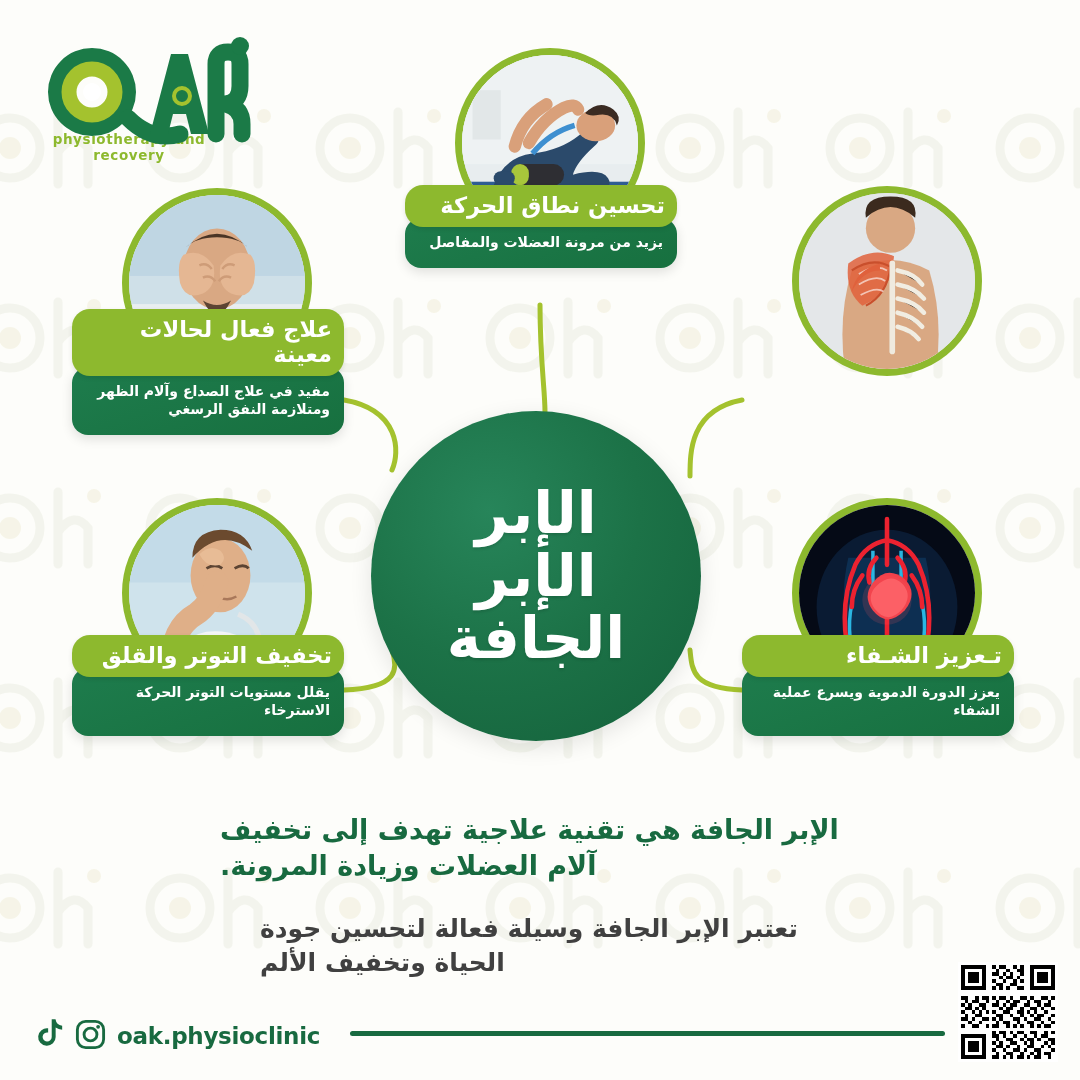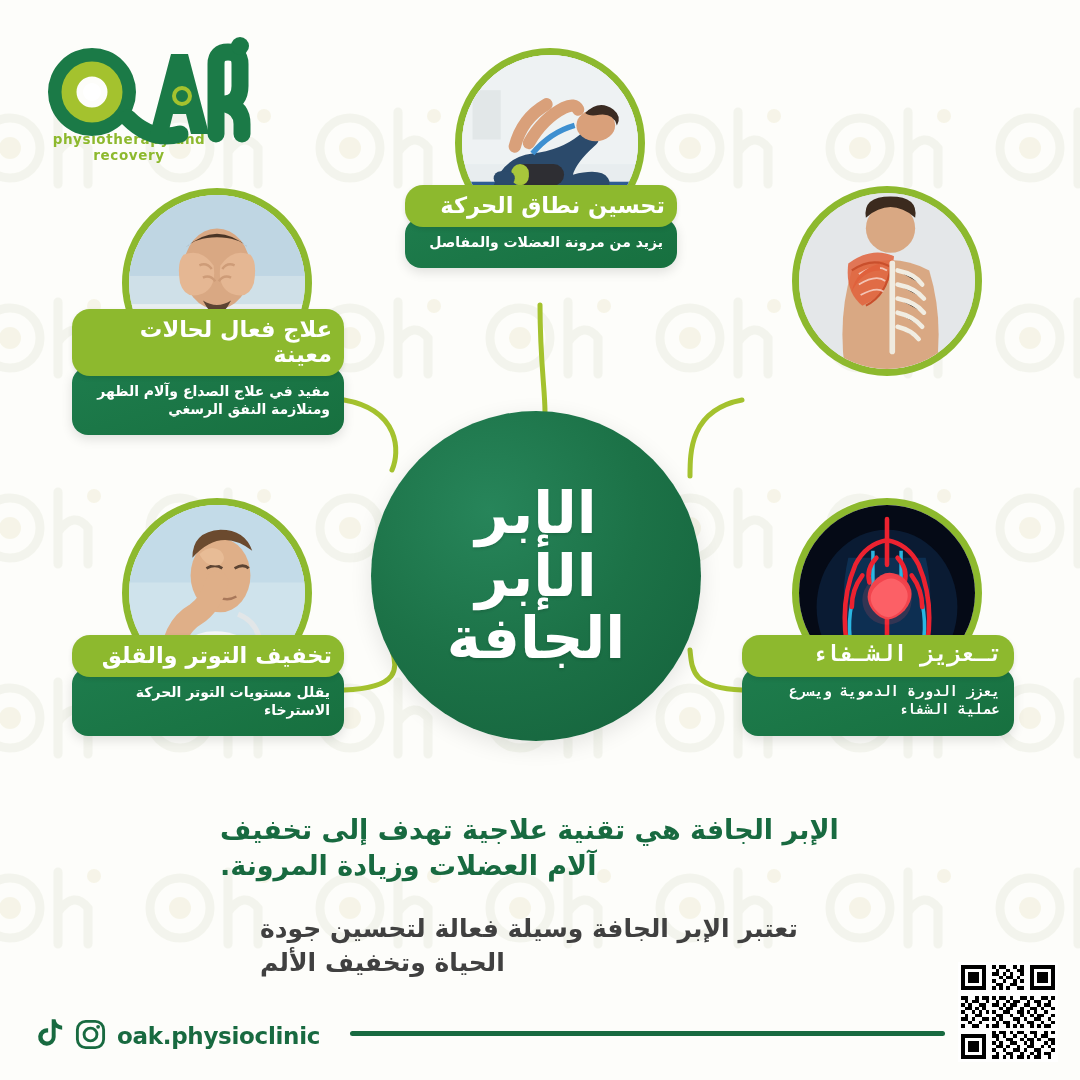--- a/index.html
+++ b/index.html
@@ -65,21 +65,21 @@
     padding:16px 14px 16px;margin-top:-9px;
     font-size:14px;font-weight:800;line-height:1.28;
     box-shadow:0 4px 12px rgba(0,0,0,.12);position:relative;z-index:1;
   }
 
   
   #card-top      {left:405px;top:185px;width:272px;}
   #card-left     {left:72px; top:309px;width:272px;}
   #card-right    {left:742px;top:323px;width:272px;}
   #card-bleft    {left:72px; top:635px;width:272px;}
-  #card-bright   {left:742px;top:635px;width:272px;font-family:Liberation Mono, monospace;}
+  #card-bright   {left:742px;top:635px;width:272px;}
 
   
   #photo-top   {left:455px;top:48px; width:176px;height:176px;}
   #photo-left  {left:122px;top:188px;width:176px;height:176px;}
   #photo-right {left:792px;top:186px;width:176px;height:176px;}
   #photo-bleft {left:122px;top:498px;width:176px;height:176px;}
   #photo-bright{left:792px;top:498px;width:176px;height:176px;}
 
   
   .footer-copy{

